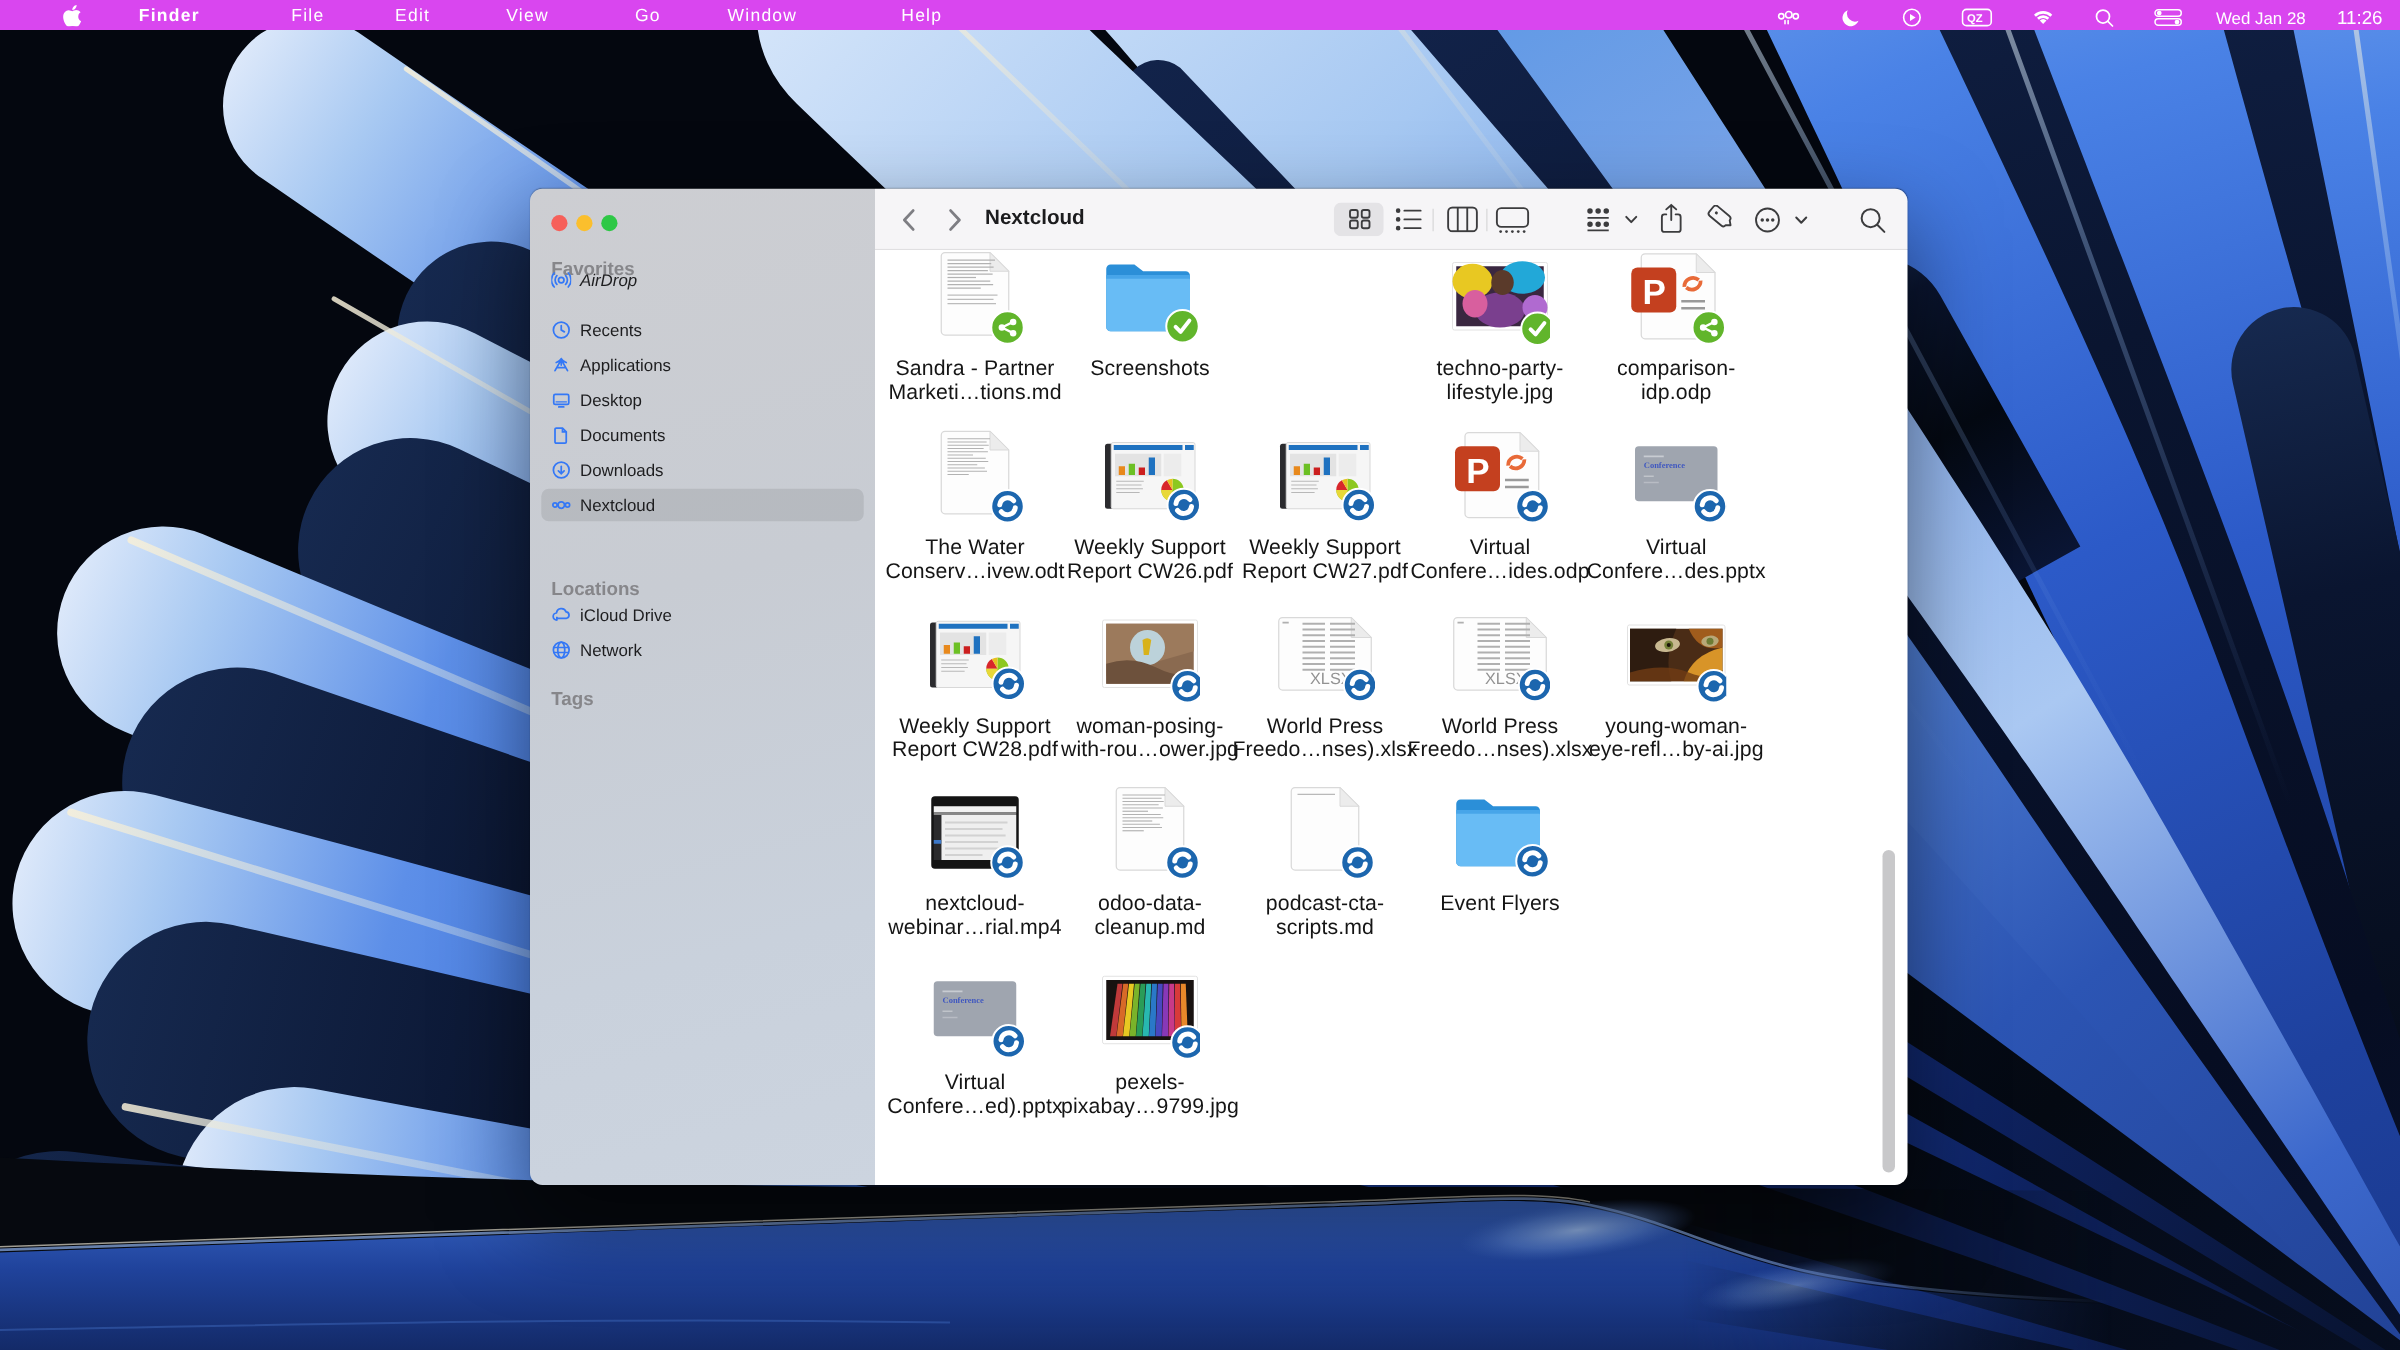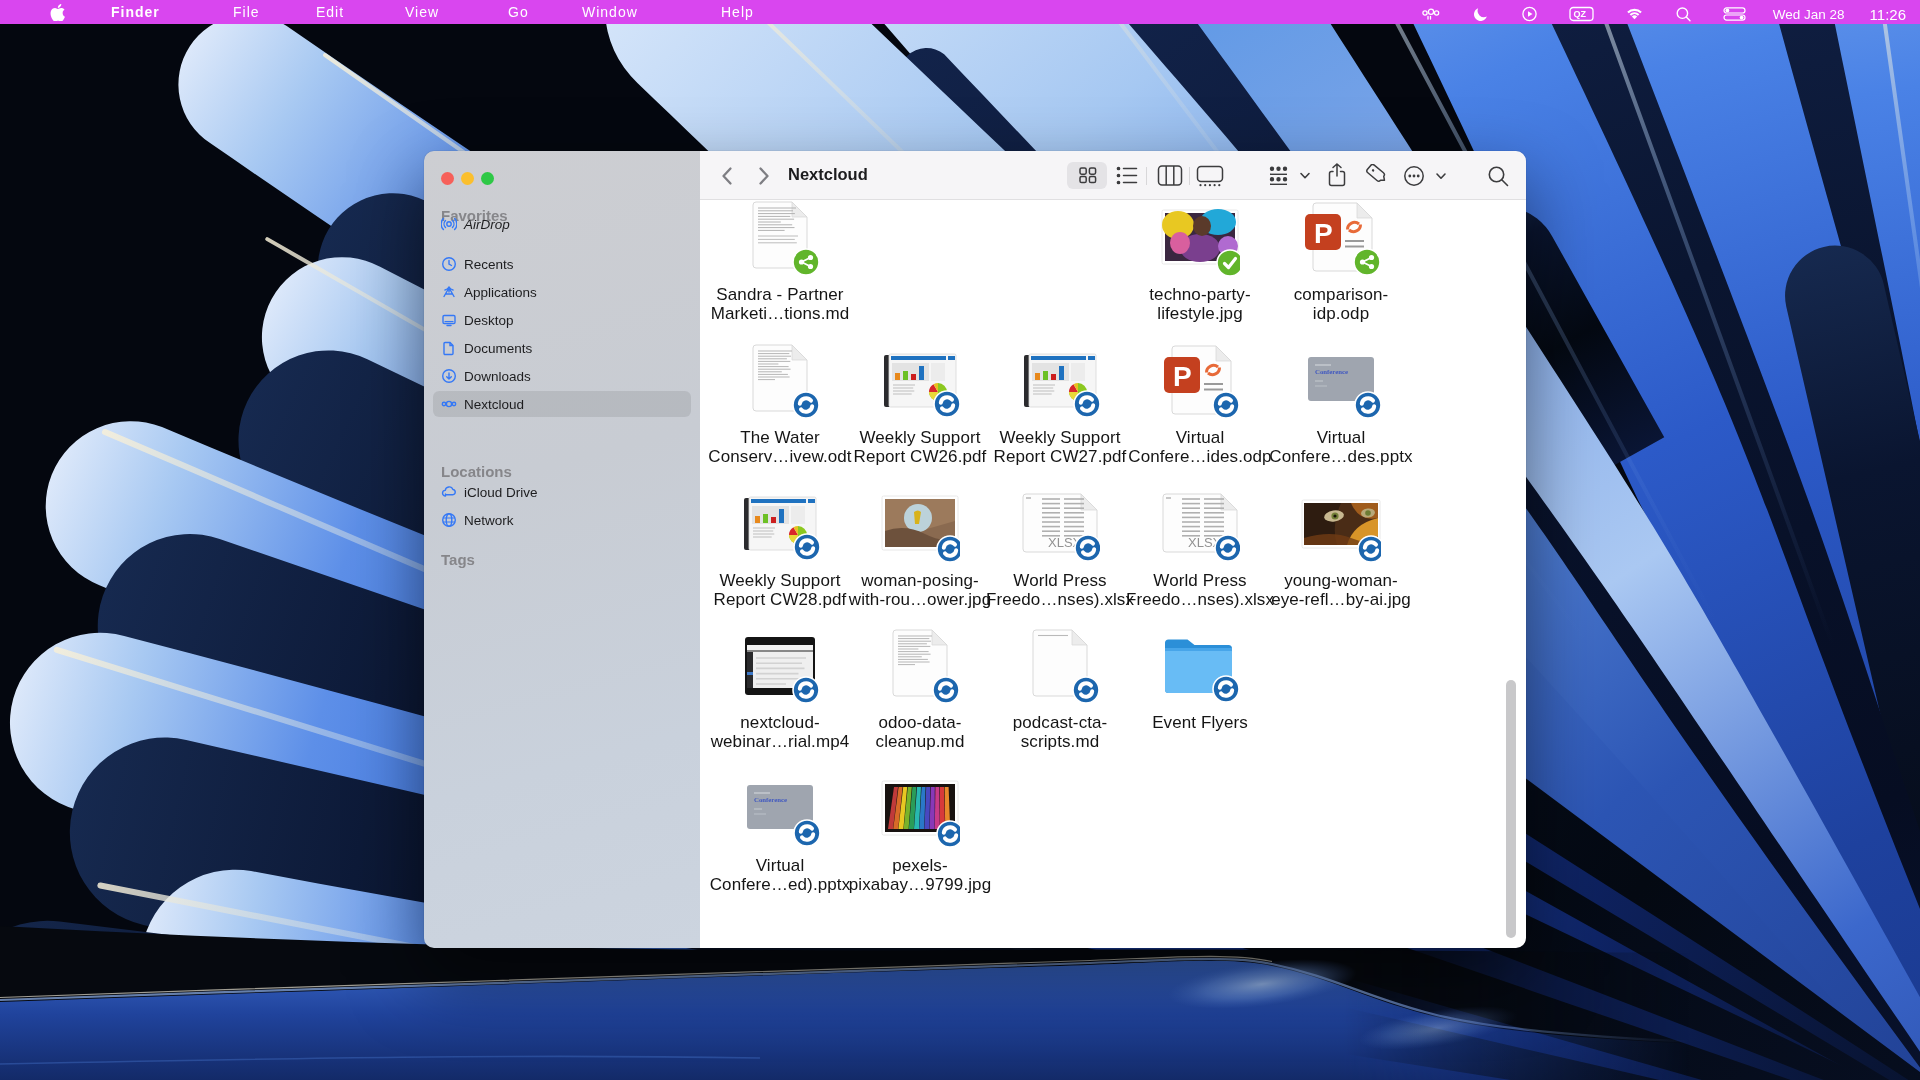--- a/index.html
+++ b/index.html
@@ -483,20 +483,30 @@
             <line x1="18" y1="39.4" x2="54.8" y2="39.4" stroke="#bcbcbc" stroke-width="1.0"></line>
             <line x1="18" y1="42.8" x2="56.8" y2="42.8" stroke="#bcbcbc" stroke-width="1.0"></line>
             <circle cx="66" cy="62" r="13" fill="#61b52b" stroke="#fff" stroke-width="1.6"></circle>
             <circle cx="61.5" cy="62" r="2.6" fill="#fff"></circle>
             <circle cx="70.5" cy="57.5" r="2.6" fill="#fff"></circle>
             <circle cx="70.5" cy="66.5" r="2.6" fill="#fff"></circle>
             <path d="M 61.5 62 L 70.5 57.5 M 61.5 62 L 70.5 66.5" stroke="#fff" stroke-width="1.8"></path>
           </svg></div>
         <div class="lab">Sandra - Partner<br>Marketi…tions.md</div>
       </div>
+      <div class="cell" style="left:145px;top:0px;">
+        <div class="ic"><svg width="80" height="80" viewBox="0 0 80 80" xmlns="http://www.w3.org/2000/svg">
+            <path d="M5,15 a3.5,3.5 0 0 1 3.5,-3.5 h19 l7,5.5 h34 a3.5,3.5 0 0 1 3.5,3.5 v41 a3.5,3.5 0 0 1 -3.5,3.5 h-60 a3.5,3.5 0 0 1 -3.5,-3.5 Z" fill="#2b8fd8"></path>
+            <rect x="5" y="20" width="67" height="45" rx="3.5" fill="#68bcf5"></rect>
+            <rect x="5" y="20" width="67" height="3" fill="#47a5e9"></rect>
+            <circle cx="66" cy="61" r="13" fill="#61b52b" stroke="#fff" stroke-width="1.6"></circle>
+            <path d="M 60.5 61.5 L 64.5 65.5 L 71.5 56.5" stroke="#fff" stroke-width="3.2" fill="none" stroke-linecap="round" stroke-linejoin="round"></path>
+          </svg></div>
+        <div class="lab">Screenshots</div>
+      </div>
       <div class="cell" style="left:425px;top:0px;">
         <div class="ic"><svg width="80" height="80" viewBox="0 0 80 80" xmlns="http://www.w3.org/2000/svg">
             <g>
               <rect x="2" y="10" width="76" height="54" rx="1.5" fill="#fff" stroke="#e2e2e2" stroke-width="0.8"></rect>
               <g>
                 <rect x="5" y="13" width="70" height="48" fill="#3a2740"></rect>
                 <ellipse cx="18" cy="25" rx="16" ry="14" fill="#e8c822"></ellipse>
                 <ellipse cx="58" cy="22" rx="18" ry="13" fill="#22a8d8"></ellipse>
                 <ellipse cx="40" cy="48" rx="20" ry="14" fill="#7a3f8e"></ellipse>
                 <ellipse cx="20" cy="43" rx="10" ry="11" fill="#d85f9e"></ellipse>

